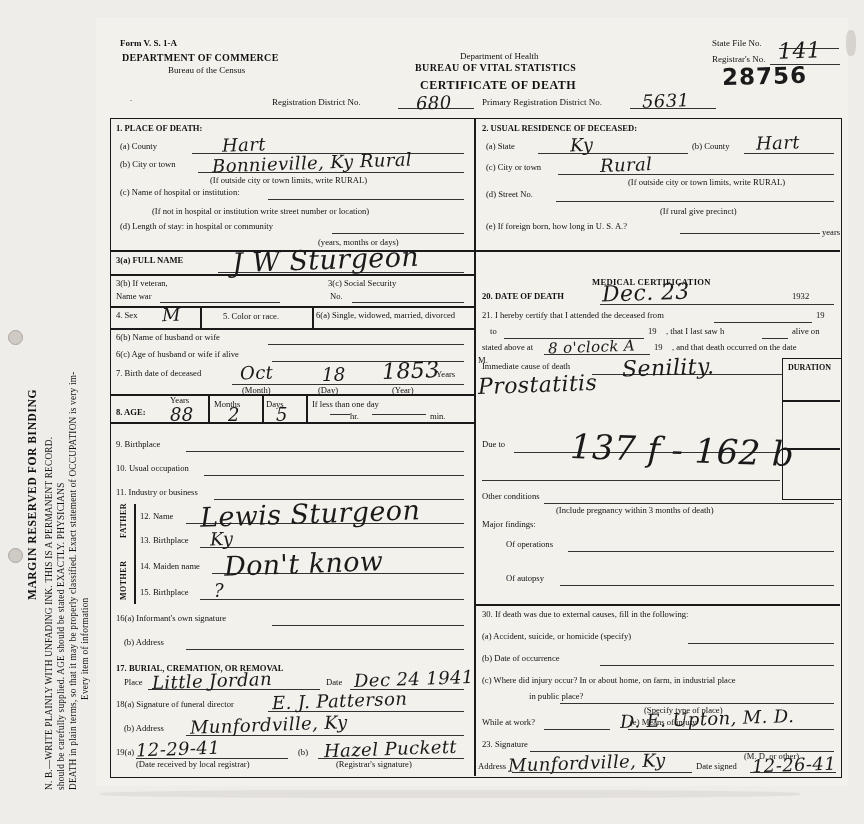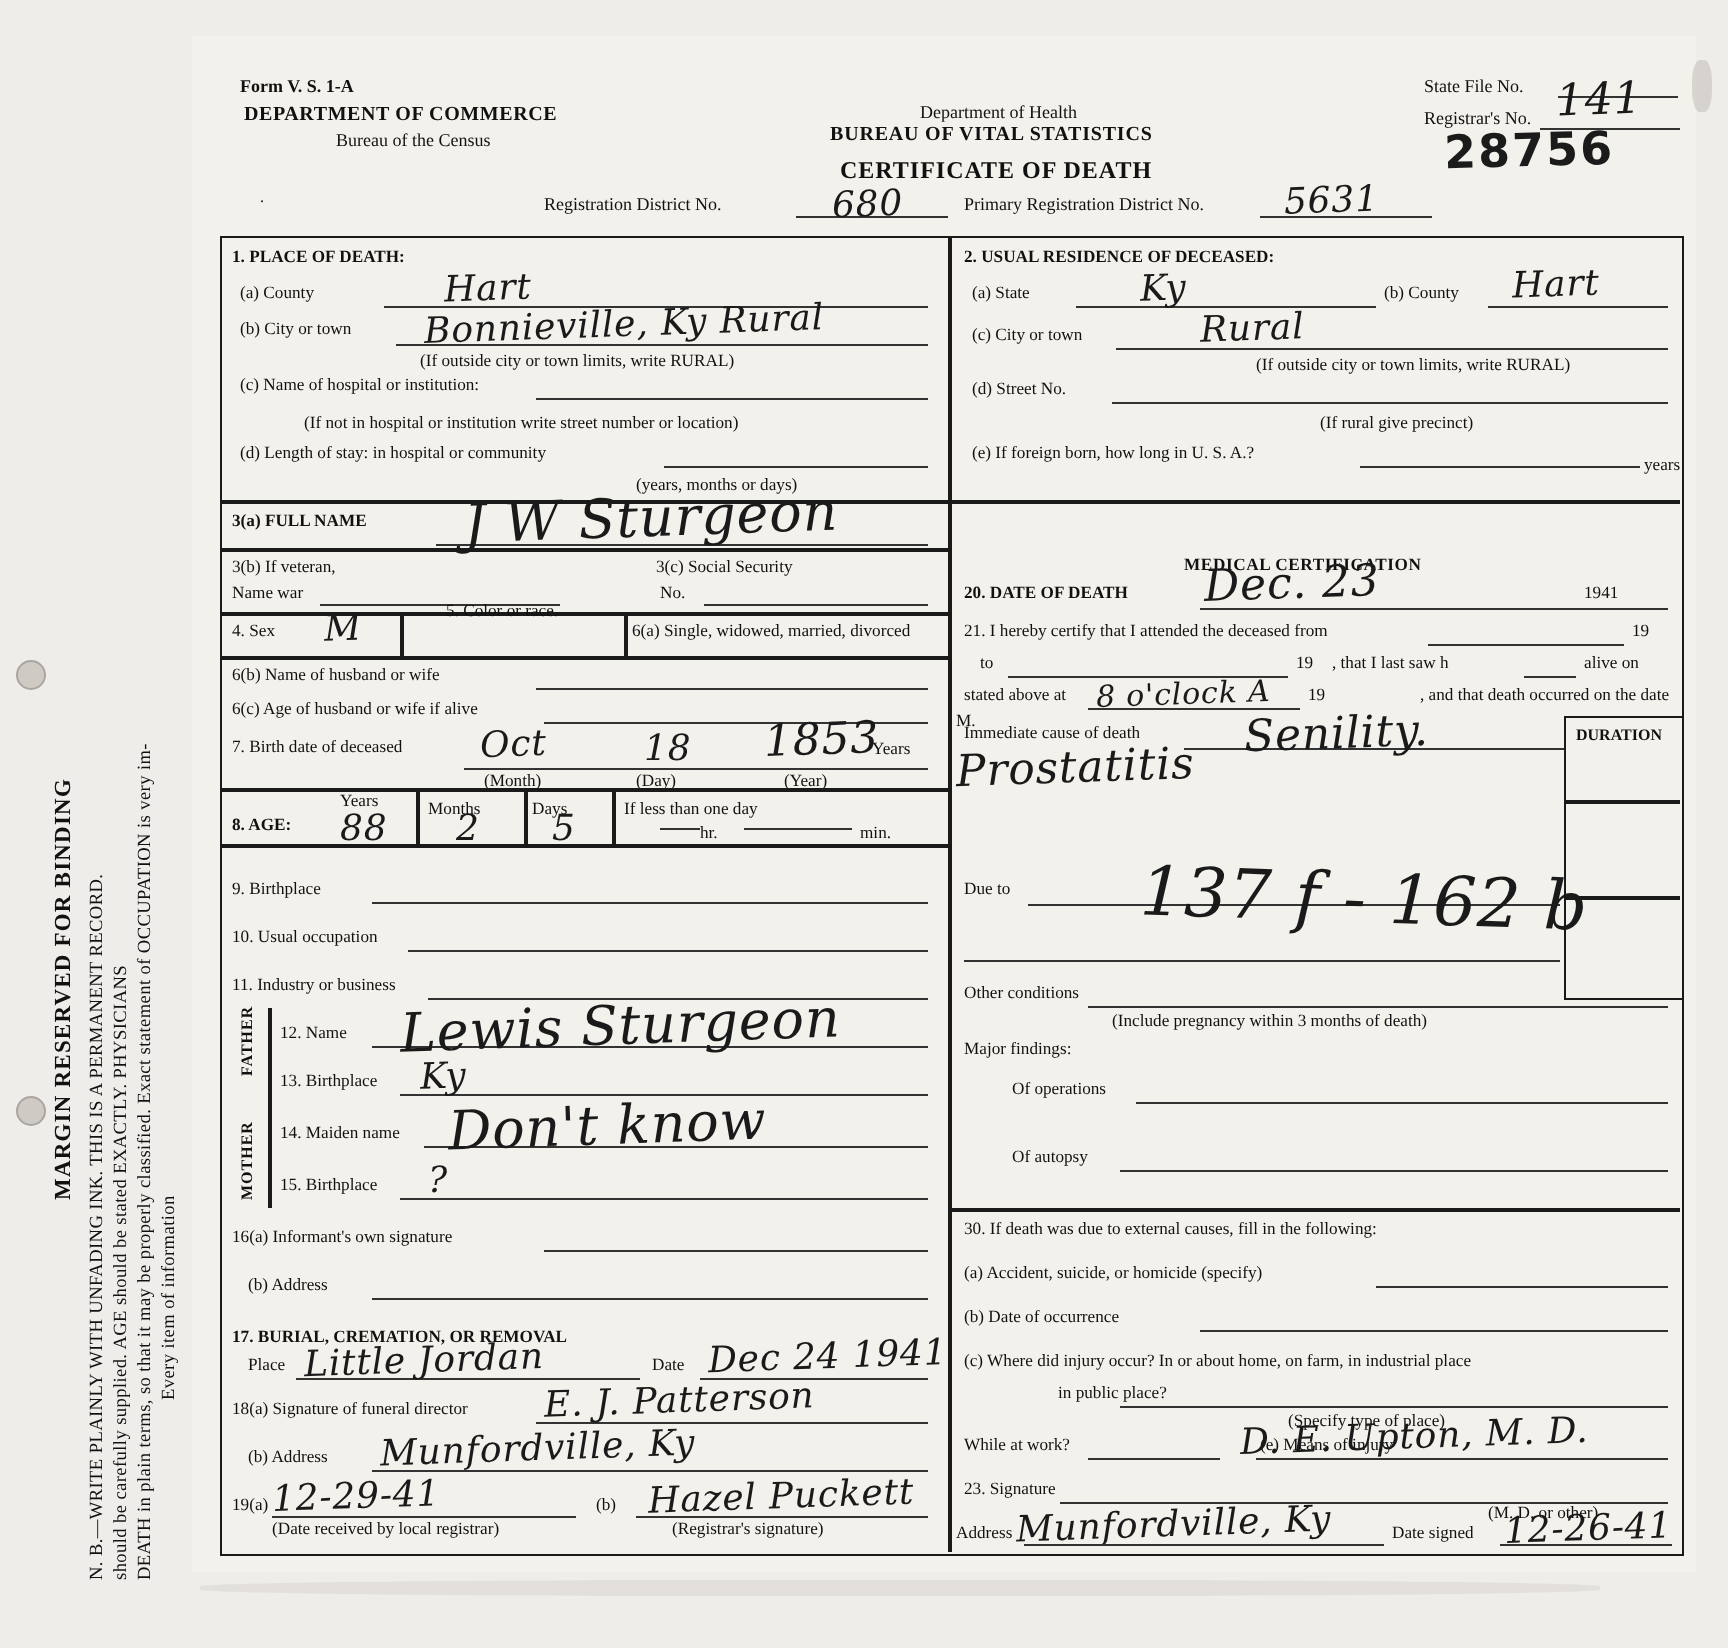--- a/index.html
+++ b/index.html
@@ -150,21 +150,21 @@
   <div class="sol" style="left:160px;top:302px;width:120px;"></div>
   <div class="lbl" style="left:328px;top:279px;">3(c)  Social Security</div>
   <div class="lbl" style="left:330px;top:292px;">No.</div>
   <div class="sol" style="left:352px;top:302px;width:112px;"></div>
 
   <div class="hline" style="left:110px;top:306px;width:364px;"></div>
 
   <div class="lbl" style="left:116px;top:311px;">4.  Sex</div>
   <div class="hs hw-m rot-1" style="position:absolute;left:162px;top:304px;">M</div>
   <div class="vline" style="left:200px;top:306px;height:22px;"></div>
-  <div class="lbl" style="left:206px;top:301px;width:60px;padding-left:17px;">5.  Color or race.</div>
+  <div class="lbl" style="left:206px;top:312px;width:60px;padding-left:17px;">5.  Color or race.</div>
   <div class="vline" style="left:312px;top:306px;height:22px;"></div>
   <div class="lbl" style="left:316px;top:311px;width:150px;">6(a) Single, widowed, married, divorced</div>
 
   <div class="hline" style="left:110px;top:328px;width:364px;"></div>
 
   <div class="lbl" style="left:116px;top:333px;">6(b) Name of husband or wife</div>
   <div class="sol" style="left:268px;top:344px;width:196px;"></div>
 
   <div class="lbl" style="left:116px;top:350px;">6(c) Age of husband or wife if alive</div>
   <div class="sol" style="left:272px;top:361px;width:192px;"></div>
@@ -281,38 +281,38 @@
   <div class="sol" style="left:680px;top:233px;width:140px;"></div>
   <div class="lbl tiny" style="left:822px;top:228px;">years</div>
 
   <div class="hline" style="left:474px;top:250px;width:366px;"></div>
 
   <div class="lblb" style="left:592px;top:278px;letter-spacing:.3px;">MEDICAL CERTIFICATION</div>
 
   <div class="lblb" style="left:482px;top:292px;">20.  DATE OF DEATH</div>
   <div class="sol" style="left:600px;top:304px;width:234px;"></div>
   <div class="hs hw-l rot-1" style="position:absolute;left:602px;top:280px;">Dec. 23</div>
-  <div class="lbl" style="left:792px;top:292px;">1941</div>
+  <div class="lbl" style="left:792px;top:292px;">1932</div>
 
   <div class="lbl" style="left:482px;top:311px;">21.  I hereby certify that I attended the deceased from</div>
   <div class="sol" style="left:714px;top:322px;width:98px;"></div>
   <div class="lbl" style="left:816px;top:311px;">19</div>
 
   <div class="lbl" style="left:490px;top:327px;">to</div>
   <div class="sol" style="left:504px;top:338px;width:140px;"></div>
   <div class="lbl" style="left:648px;top:327px;">19</div>
   <div class="lbl" style="left:666px;top:327px;">, that I last saw h</div>
   <div class="sol" style="left:762px;top:338px;width:26px;"></div>
   <div class="lbl" style="left:792px;top:327px;">alive on</div>
 
   <div class="lbl" style="left:482px;top:343px;">stated above at</div>
   <div class="sol" style="left:544px;top:354px;width:106px;"></div>
   <div class="hs hw-s rot-1" style="position:absolute;left:548px;top:338px;">8 o'clock A</div>
   <div class="lbl" style="left:654px;top:343px;">19</div>
-  <div class="lbl" style="left:672px;top:343px;margin-left:38px;">, and that death occurred on the date</div>
+  <div class="lbl" style="left:672px;top:343px;">, and that death occurred on the date</div>
   <div class="lbl" style="left:478px;top:356px;">M.</div>
 
   <div class="lbl" style="left:482px;top:362px;">Immediate cause of death</div>
   <div class="sol" style="left:592px;top:374px;width:190px;"></div>
   <div class="hs hw-l rot-1" style="position:absolute;left:622px;top:355px;">Senility.</div>
   <div class="hs hw-l rot-1" style="position:absolute;left:478px;top:372px;">Prostatitis</div>
 
   <div class="frame" style="left:782px;top:358px;width:58px;height:140px;border-width:1.5px;"></div>
   <div class="lbl b" style="left:788px;top:364px;font-size:8px;">DURATION</div>
   <div class="hline" style="left:782px;top:400px;width:58px;"></div>

